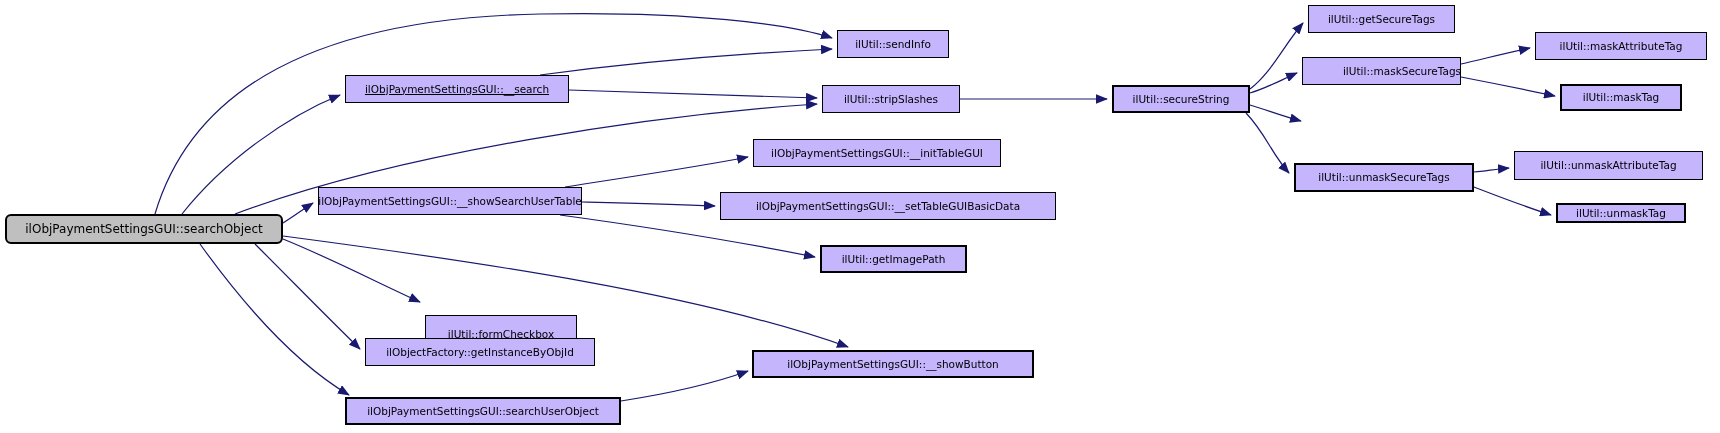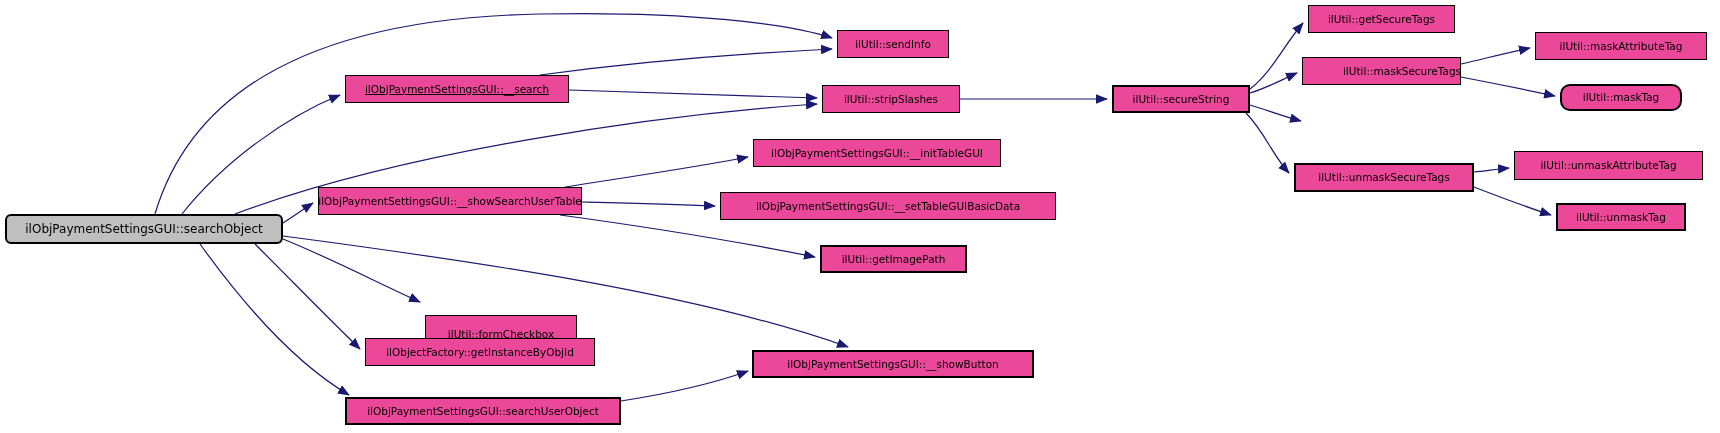--- a/index.html
+++ b/index.html
@@ -19,21 +19,21 @@
     position: absolute;
     left: 0;
     top: 0;
     width: 1720px;
     height: 433px;
     pointer-events: none;
   }
   .node {
     position: absolute;
     box-sizing: border-box;
-    background: #ec4899;
+    background: #c4b5fd;
     border: 1px solid #000000;
     color: #000000;
     font-size: 10.5px;
     line-height: 1;
     display: flex;
     align-items: center;
     justify-content: center;
     white-space: nowrap;
     cursor: pointer;
     overflow: visible;
@@ -107,30 +107,30 @@
     </div>
     <div class="node" style="left: 1308px; top: 5px; width: 147px; height: 28px; border-color: rgb(0, 0, 0);">
       <span>ilUtil::getSecureTags</span>
     </div>
     <div class="node" style="left: 1302px; top: 57px; width: 159px; height: 28px; border-color: rgb(0, 0, 0); padding-left: 41px;">
       <span>ilUtil::maskSecureTags</span>
     </div>
     <div class="node" style="left: 1535px; top: 32px; width: 172px; height: 28px; border-color: rgb(0, 0, 0);">
       <span>ilUtil::maskAttributeTag</span>
     </div>
-    <div class="node bold" style="left: 1560px; top: 84px; width: 122px; height: 27px; border-color: rgb(0, 0, 0); border-radius: 10px;">
+    <div class="node bold" style="left: 1560px; top: 84px; width: 122px; height: 27px; border-color: rgb(0, 0, 0);">
       <span>ilUtil::maskTag</span>
     </div>
     <div class="node bold" style="left: 1294px; top: 163px; width: 180px; height: 29px; border-color: rgb(0, 0, 0);">
       <span>ilUtil::unmaskSecureTags</span>
     </div>
     <div class="node" style="left: 1514px; top: 151px; width: 189px; height: 29px; border-color: rgb(0, 0, 0);">
       <span>ilUtil::unmaskAttributeTag</span>
     </div>
-    <div class="node bold" style="left: 1556px; top: 203px; width: 130px; height: 28px; border-color: rgb(0, 0, 0);">
+    <div class="node bold" style="left: 1556px; top: 203px; width: 130px; height: 20px; border-color: rgb(0, 0, 0);">
       <span>ilUtil::unmaskTag</span>
     </div>
     <div class="node" style="left: 318px; top: 187px; width: 264px; height: 28px; border-color: rgb(0, 0, 0);">
       <span>ilObjPaymentSettingsGUI::__showSearchUserTable</span>
     </div>
     <div class="node" style="left: 753px; top: 139px; width: 248px; height: 28px; border-color: rgb(0, 0, 0);">
       <span>ilObjPaymentSettingsGUI::__initTableGUI</span>
     </div>
     <div class="node" style="left: 720px; top: 192px; width: 336px; height: 28px; border-color: rgb(0, 0, 0);">
       <span>ilObjPaymentSettingsGUI::__setTableGUIBasicData</span>

